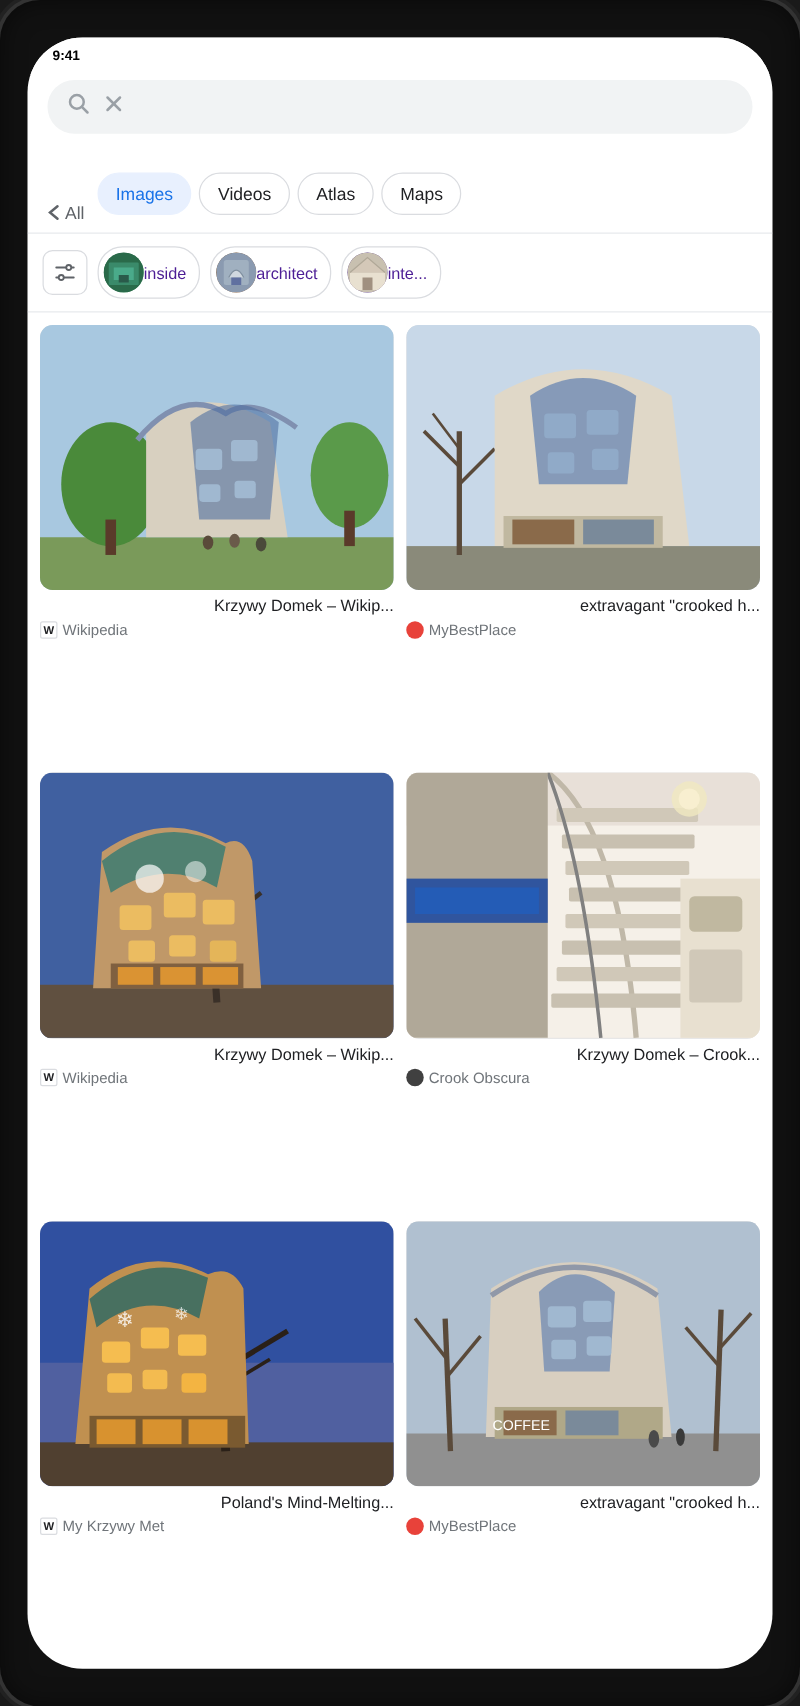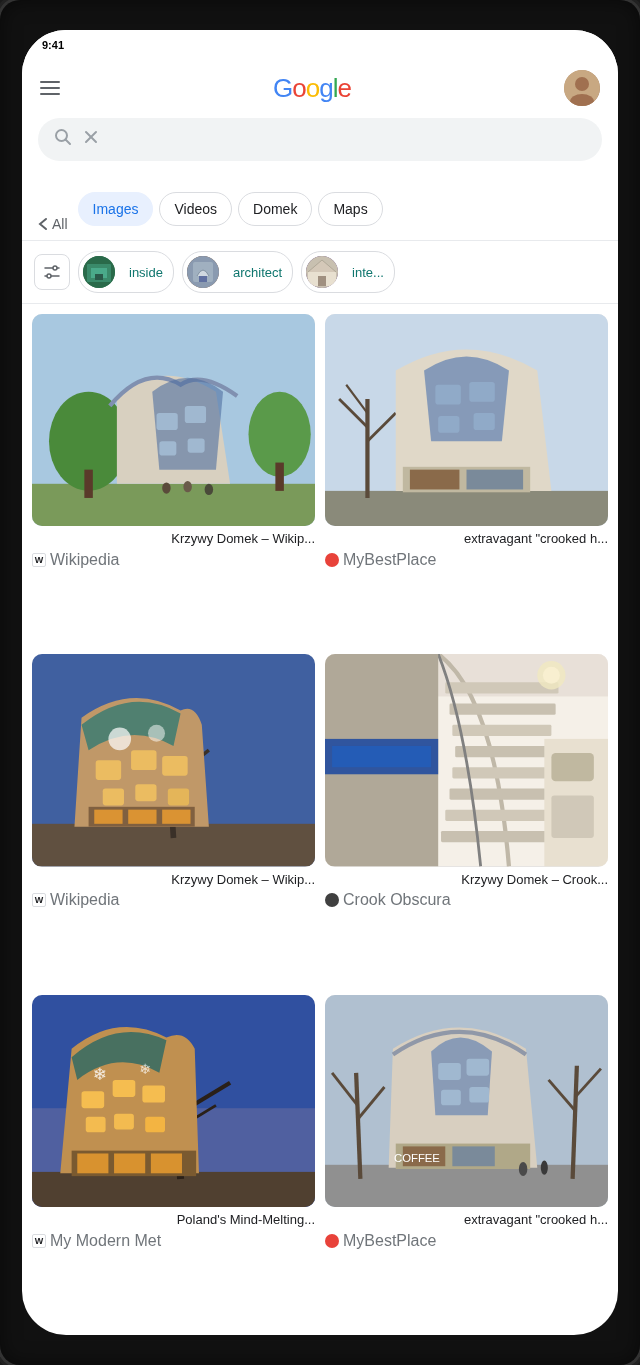--- a/index.html
+++ b/index.html
@@ -8,21 +8,21 @@
       display: flex;
       justify-content: center;
       align-items: center;
       min-height: 100vh;
       font-family: 'Arial', sans-serif;
     }
     .phone-frame {
       width: 640px;
       height: 1365px;
       background: #111;
-      border-radius: 20px;
+      border-radius: 32px;
       position: relative;
       overflow: hidden;
       box-shadow: 0 0 0 3px #333, 0 0 0 6px #222, inset 0 0 20px rgba(0,0,0,0.5);
     }
     .phone-screen {
       position: absolute;
       top: 30px;
       left: 22px;
       right: 22px;
       bottom: 30px;
@@ -165,27 +165,27 @@
       width: 36px;
       height: 36px;
       border: 1px solid #dadce0;
       border-radius: 8px;
       cursor: pointer;
       flex-shrink: 0;
     }
     .filter-chip {
       display: flex;
       align-items: center;
-      gap: 14px;
+      gap: 0;
       background: #fff;
       border: 1px solid #dadce0;
       border-radius: 20px;
       padding: 4px 10px 4px 4px;
       font-size: 13px;
-      color: #0f766e;
+      color: #4c1d95;
       cursor: pointer;
       white-space: nowrap;
       flex-shrink: 0;
     }
     .chip-thumb {
       width: 32px;
       height: 32px;
       border-radius: 16px;
       overflow: hidden;
       background: #ccc;
@@ -232,21 +232,21 @@
       background: #dadce0;
       flex-shrink: 0;
       display: flex;
       align-items: center;
       justify-content: center;
       font-size: 8px;
       color: #5f6368;
       font-weight: bold;
     }
     .source-name {
-      font-size: 16px;
+      font-size: 12px;
       color: #70757a;
     }
 
     .chip-thumb-1 { background: linear-gradient(135deg, #2a6a4a, #4a9a6a); }
     .chip-thumb-2 { background: linear-gradient(135deg, #6a4a2a, #9a6a4a); }
     .chip-thumb-3 { background: linear-gradient(135deg, #4a2a6a, #6a4a9a); }
 
     .wikipedia-icon {
       background: #fff;
       border: 1px solid #dadce0;
@@ -273,37 +273,20 @@
 <div class="phone-frame">
   <div class="phone-screen">
 
     <div class="status-bar">
       <span>9:41</span>
       <span></span>
     </div>
 
     <div class="content-area">
 
-      <div class="header">
-        <div class="hamburger-icon">
-          <span></span>
-          <span></span>
-          <span></span>
-        </div>
-        <div class="google-logo">
-          <span class="g-blue">G</span><span class="g-red">o</span><span class="g-yellow">o</span><span class="g-blue">g</span><span class="g-green">l</span><span class="g-red">e</span>
-        </div>
-        <div class="user-avatar">
-          <svg width="36" height="36" viewBox="0 0 36 36">
-            <circle cx="18" cy="18" r="18" fill="#c8a882"></circle>
-            <circle cx="18" cy="14" r="7" fill="#a07050"></circle>
-            <ellipse cx="18" cy="32" rx="12" ry="8" fill="#a07050"></ellipse>
-          </svg>
-        </div>
-      </div>
 
       <div class="search-bar">
         <div class="search-icon-wrap">
           <svg width="18" height="18" viewBox="0 0 18 18" fill="none">
             <circle cx="7.5" cy="7.5" r="5.5" stroke="#9aa0a6" stroke-width="2"></circle>
             <line x1="11.5" y1="11.5" x2="16" y2="16" stroke="#9aa0a6" stroke-width="2" stroke-linecap="round"></line>
           </svg>
         </div>
         <div class="clear-icon">
           <svg width="18" height="18" viewBox="0 0 18 18" fill="none">
@@ -320,21 +303,21 @@
           </svg>
           <span>All</span>
         </div>
         <div class="nav-tab active">
           <span>Images</span>
         </div>
         <div class="nav-tab">
           <span>Videos</span>
         </div>
         <div class="nav-tab">
-          <span>Domek</span>
+          <span>Atlas</span>
         </div>
         <div class="nav-tab">
           <span>Maps</span>
         </div>
       </div>
 
       <div class="filter-row">
         <div class="filter-icon-btn">
           <svg width="18" height="14" viewBox="0 0 18 14" fill="none">
             <line x1="2" y1="3" x2="16" y2="3" stroke="#5f6368" stroke-width="1.5" stroke-linecap="round"></line>
@@ -566,21 +549,21 @@
 
               <rect x="28" y="110" width="88" height="18" fill="#7a5a30"></rect>
               <rect x="32" y="112" width="22" height="14" fill="#f0a030" opacity="0.8"></rect>
               <rect x="58" y="112" width="22" height="14" fill="#f0a030" opacity="0.8"></rect>
               <rect x="84" y="112" width="22" height="14" fill="#f0a030" opacity="0.8"></rect>
             </svg>
           </div>
           <div class="image-title">Poland's Mind-Melting...</div>
           <div class="image-source">
             <div class="source-favicon wikipedia-icon">W</div>
-            <span class="source-name">My Modern Met</span>
+            <span class="source-name">My Krzywy Met</span>
           </div>
         </div>
 
         <div class="image-card">
           <div class="image-thumb">
             <svg width="100%" height="100%" viewBox="0 0 200 150" preserveAspectRatio="xMidYMid slice">
 
               <rect width="200" height="150" fill="#b0c0d0"></rect>
 
               <rect y="120" width="200" height="30" fill="#909090"></rect>

